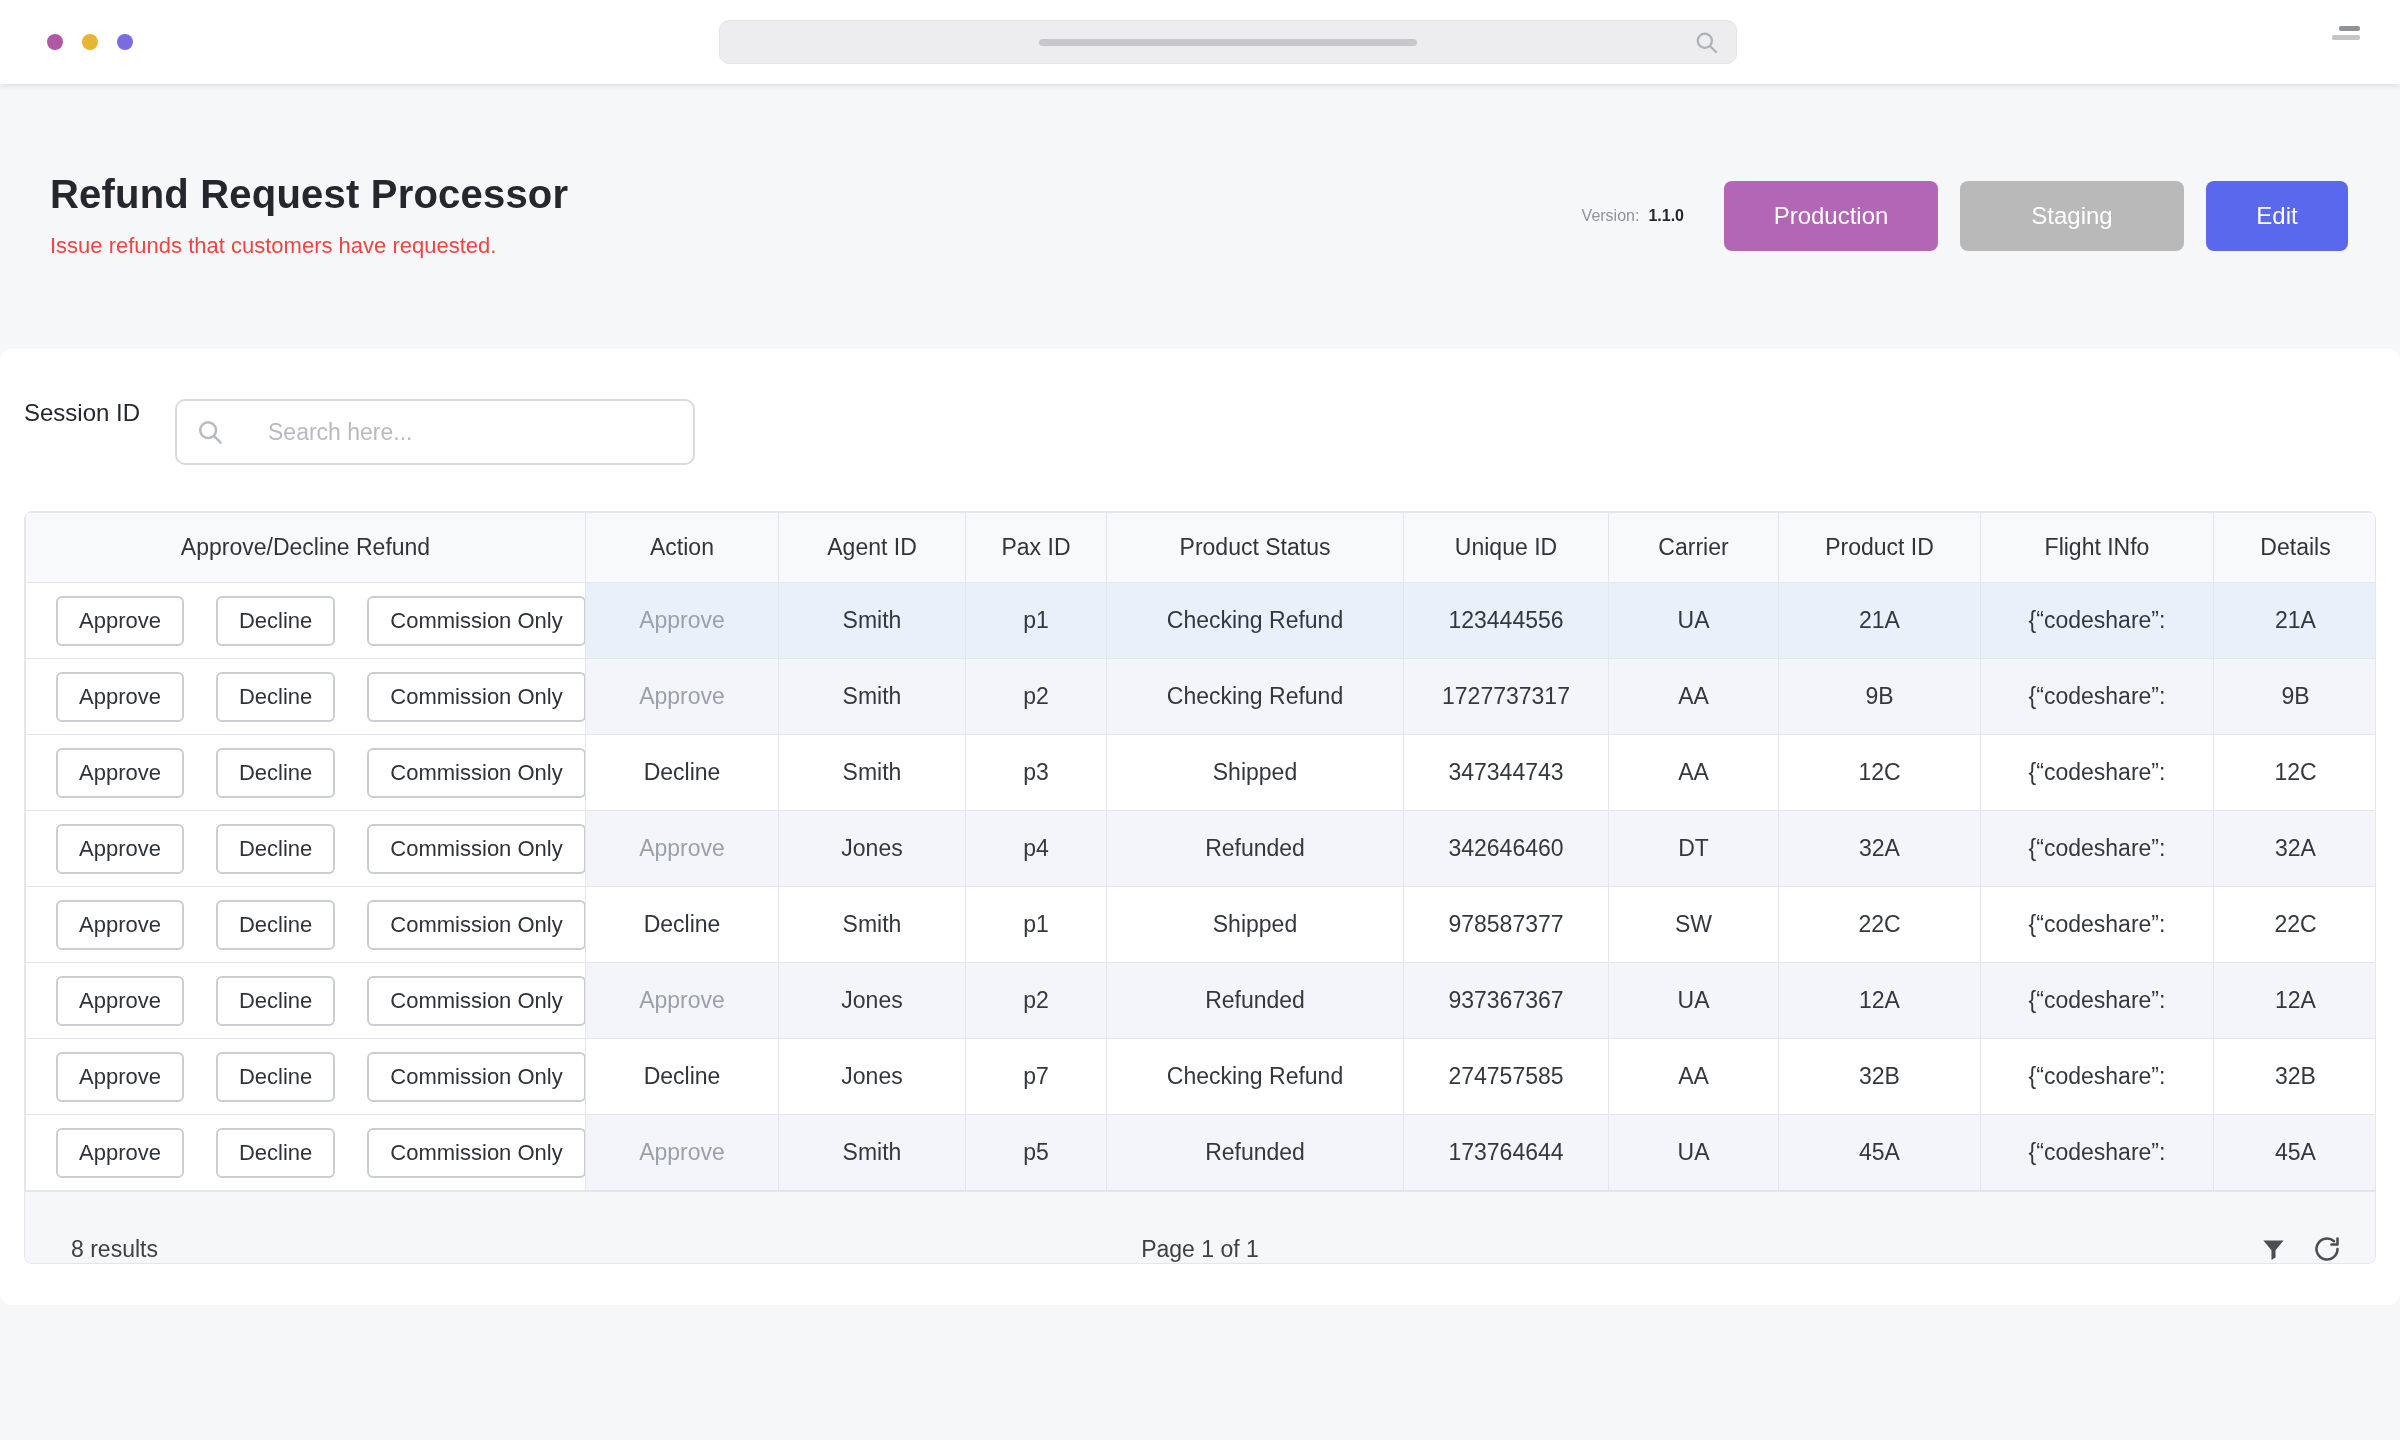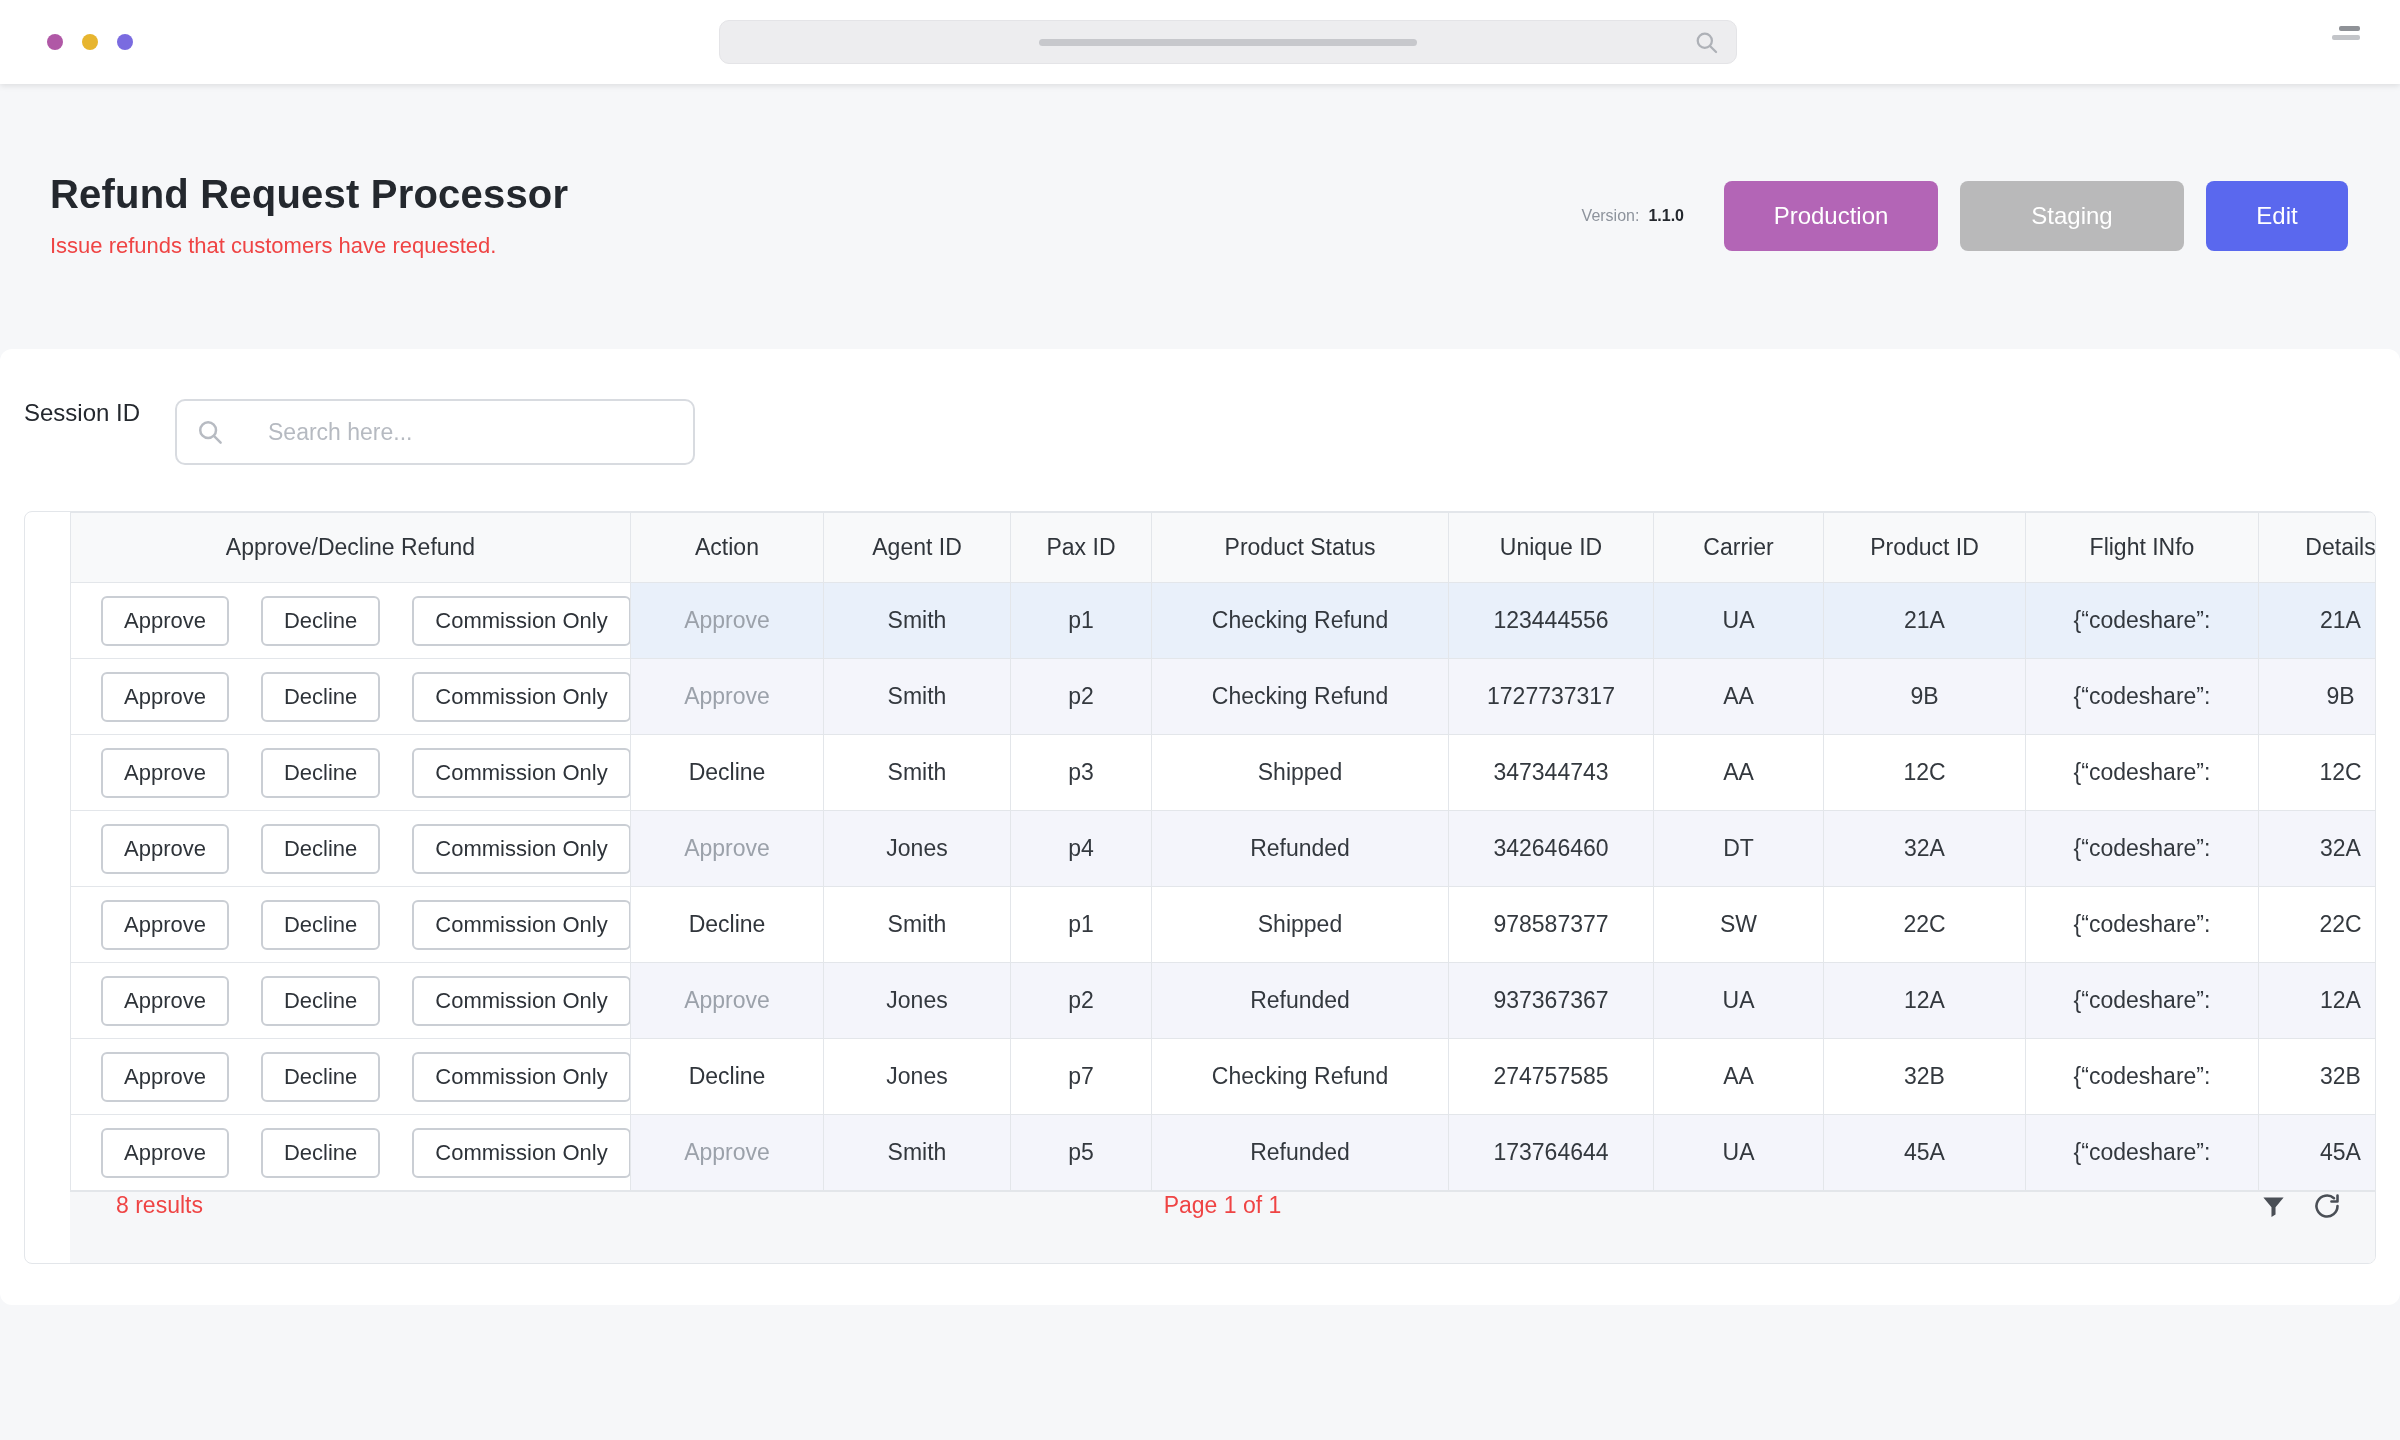--- a/index.html
+++ b/index.html
@@ -58,21 +58,21 @@
   .search-input {
     width:100%; height:100%; border:2px solid #d8dbe0; border-radius:10px;
     padding:0 20px 0 91px; font-size:23px; font-family:inherit; color:#33383e;
     outline:none; background:#fff;
   }
   .search-input::placeholder { color:#b6bac1; }
 
   
   .table-wrap {
     margin:46px 24px 0 24px; border:1px solid #e3e6ea; border-radius:8px;
-    overflow:hidden; background:#fff;padding-left:45px;
+    overflow:hidden; background:#fff;
   }
   table { width:100%; border-collapse:collapse; table-layout:fixed; }
   th {
     height:70px; background:#f8f9fa; font-weight:400; font-size:23px;
     color:#30353b; border:1px solid #e3e6ea; text-align:center;
   }
   td {
     height:76px; font-size:23px; color:#33383e; text-align:center;
     border:1px solid #e3e6ea; background:#fff; overflow:hidden; white-space:nowrap;
   }
@@ -84,22 +84,22 @@
     cursor:pointer; white-space:nowrap;
   }
   .row-approve td { background:#f4f5fb; }
   .row-highlight td { background:#e9f0fa; }
   .action-approve { color:#9ba1aa; }
   .action-decline { color:#30353b; }
 
   
   .table-footer {
     height:72px; background:#f6f7f9; border-top:1px solid #e3e6ea;
-    display:flex; align-items:flex-start; position:relative;
-    font-size:23px; color:#ef4444;
+    display:flex; align-items:flex-end; position:relative;
+    font-size:23px; color:#404040;
   }
   .results { margin-left:46px; }
   .page-info { position:absolute; left:50%; transform:translateX(-50%); }
   .footer-icons { margin-left:auto; margin-right:34px; display:flex; gap:26px; align-items:center; }
   .footer-icons svg { cursor:pointer; }
 </style>
 </head>
 <body>
 
 <div class="chrome">

